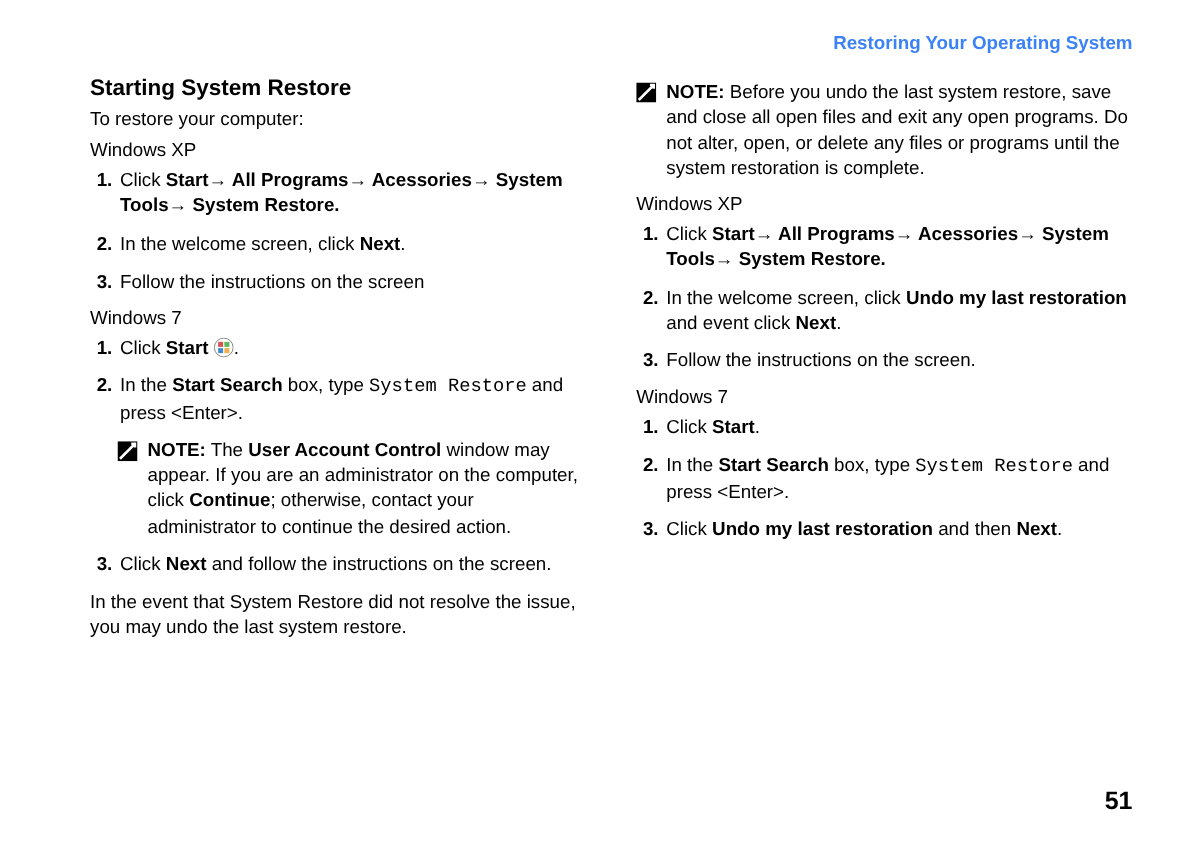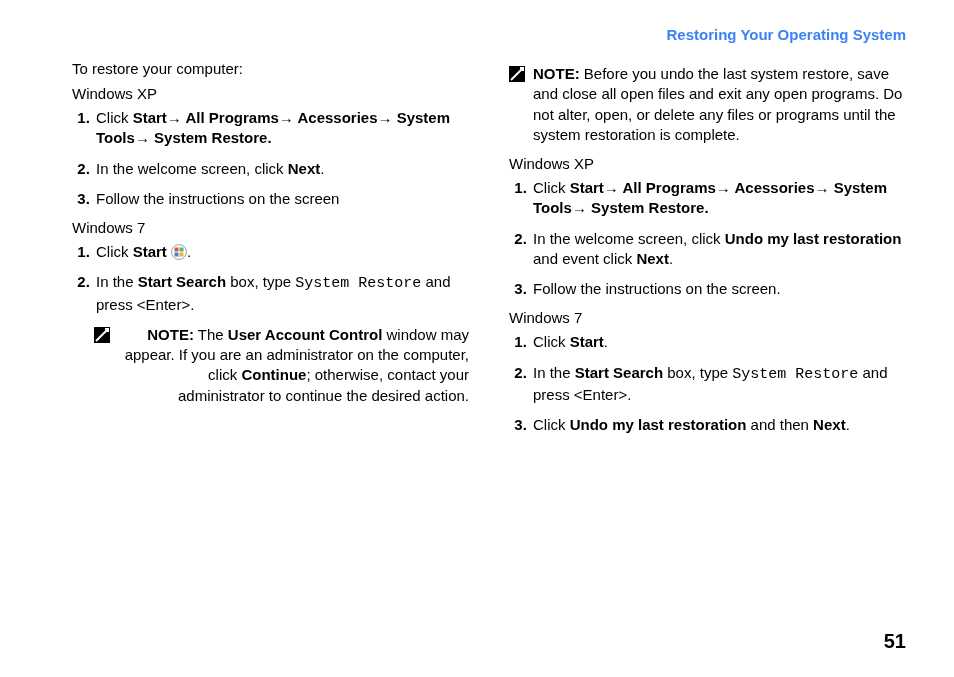--- a/index.html
+++ b/index.html
@@ -58,21 +58,20 @@
   .mono { font-family: "Courier New", monospace; }
   .note-block {
     display: flex;
     align-items: flex-start;
     gap: 8px;
     margin: 4px 0 10px 0;
     line-height: 1.35;
   }
   .note-block.indented {
     margin-left: 22px;
-    text-align: right;
   }
   .note-icon {
     flex: 0 0 16px;
     height: 16px;
     margin-top: 2px;
   }
   .note-icon svg { display: block; }
   .start-icon {
     display: inline-block;
     width: 16px;
@@ -94,20 +93,21 @@
   }
 </style>
 </head>
 <body>
 
 <div class="header-right">Restoring Your Operating System</div>
 
 <div class="page">
 
   <div class="col">
+    <h2>Starting System Restore</h2>
     <p class="intro">To restore your computer:</p>
 
     <p class="os-label">Windows XP</p>
     <ol>
       <li>
         <span>Click </span><span class="b">Start</span><span class="b arrow">→</span><span class="b"> All Programs</span><span class="b arrow">→</span><span class="b"> Acessories</span><span class="b arrow">→</span><span class="b"> System Tools</span><span class="b arrow">→</span><span class="b"> System Restore.</span>
       </li>
       <li>
         <span>In the welcome screen, click </span><span class="b">Next</span><span>.</span>
       </li>
@@ -139,21 +139,27 @@
             <rect x="0" y="0" width="16" height="16" fill="#000"></rect>
             <path d="M2 14 L14 2" stroke="#fff" stroke-width="2"></path>
             <path d="M11 2 L14 2 L14 5" fill="none" stroke="#fff" stroke-width="2"></path>
           </svg>
       </span>
       <div>
         <span class="b">NOTE:</span><span> The </span><span class="b">User Account Control</span><span> window may appear. If you are an administrator on the computer, click </span><span class="b">Continue</span><span>; otherwise, contact your administrator to continue the desired action.</span>
       </div>
     </div>
 
-
+    <ol start="3">
+      <li>
+        <span>Click </span><span class="b">Next</span><span> and follow the instructions on the screen.</span>
+      </li>
+    </ol>
+
+    <p class="closing">In the event that System Restore did not resolve the issue, you may undo the last system restore.</p>
   </div>
 
   <div class="col">
 
     <div class="note-block">
       <span class="note-icon">
         <svg viewBox="0 0 16 16">
             <rect x="0" y="0" width="16" height="16" fill="#000"></rect>
             <path d="M2 14 L14 2" stroke="#fff" stroke-width="2"></path>
             <path d="M11 2 L14 2 L14 5" fill="none" stroke="#fff" stroke-width="2"></path>

